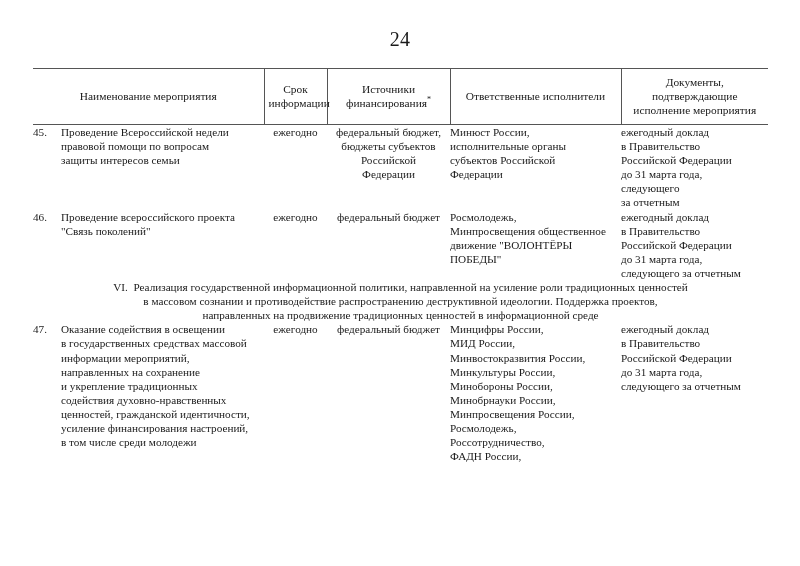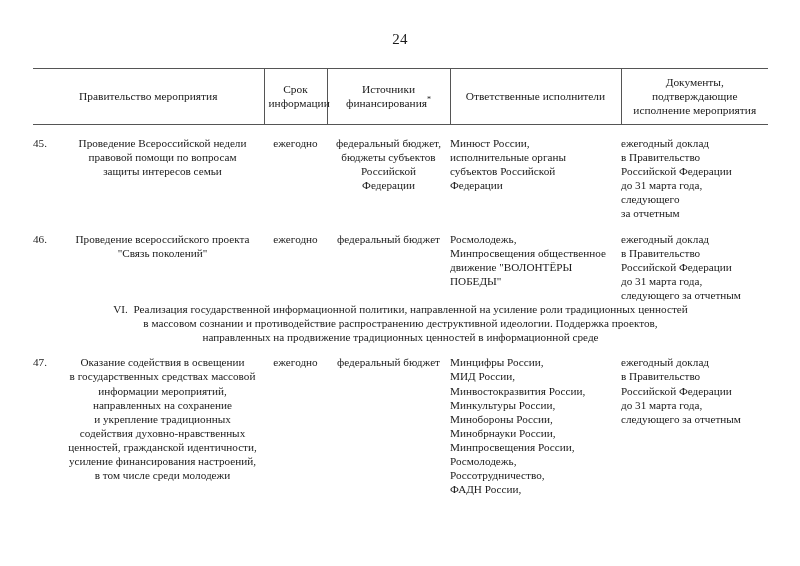--- a/index.html
+++ b/index.html
@@ -20,21 +20,21 @@
     overflow: hidden;
   }
 
   
   .page-number {
     position: absolute;
     top: 30px;
     left: 0;
     width: 800px;
     text-align: center;
-    font-size: 15px;
+    font-size: 20px;
     line-height: 18px;
     letter-spacing: 0.2px;
   }
 
   
   .doc-table {
     position: absolute;
     left: 33px;
     top: 68px;
     width: 735px;
@@ -71,30 +71,29 @@
 
   
   .doc-table tbody td {
     border: 0;
     padding: 0;
     vertical-align: top;
     line-height: 14.1px;
     font-size: 11.2px;
   }
   .doc-table tbody tr.data-row > td {
-    padding-top: 11px;
   }
   td.cell-num {
     text-align: left;
     padding-left: 0;
     padding-right: 4px;
     white-space: nowrap;
   }
   td.cell-name {
-    text-align: center;
+    text-align: left;
     padding-right: 6px;
   }
   td.cell-term {
     text-align: center;
   }
   td.cell-source {
     text-align: center;
     padding-left: 3px;
     padding-right: 3px;
   }
@@ -137,21 +136,21 @@
       <col class="c-name">
       <col class="c-term">
       <col class="c-source">
       <col class="c-exec">
       <col class="c-docs">
     </colgroup>
 
     <thead>
       <tr>
         <th class="col-num" colspan="2">
-          <span>Правительство мероприятия</span>
+          <span>Наименование мероприятия</span>
         </th>
         <th class="sep-left sep-right">
           <span class="txt-line">Срок</span>
           <span class="txt-line">информации</span>
         </th>
         <th class="sep-right">
           <span class="txt-line">Источники</span>
           <span class="txt-line"><span>финансирования</span><span class="sup-mark">*</span></span>
         </th>
         <th class="sep-right">

